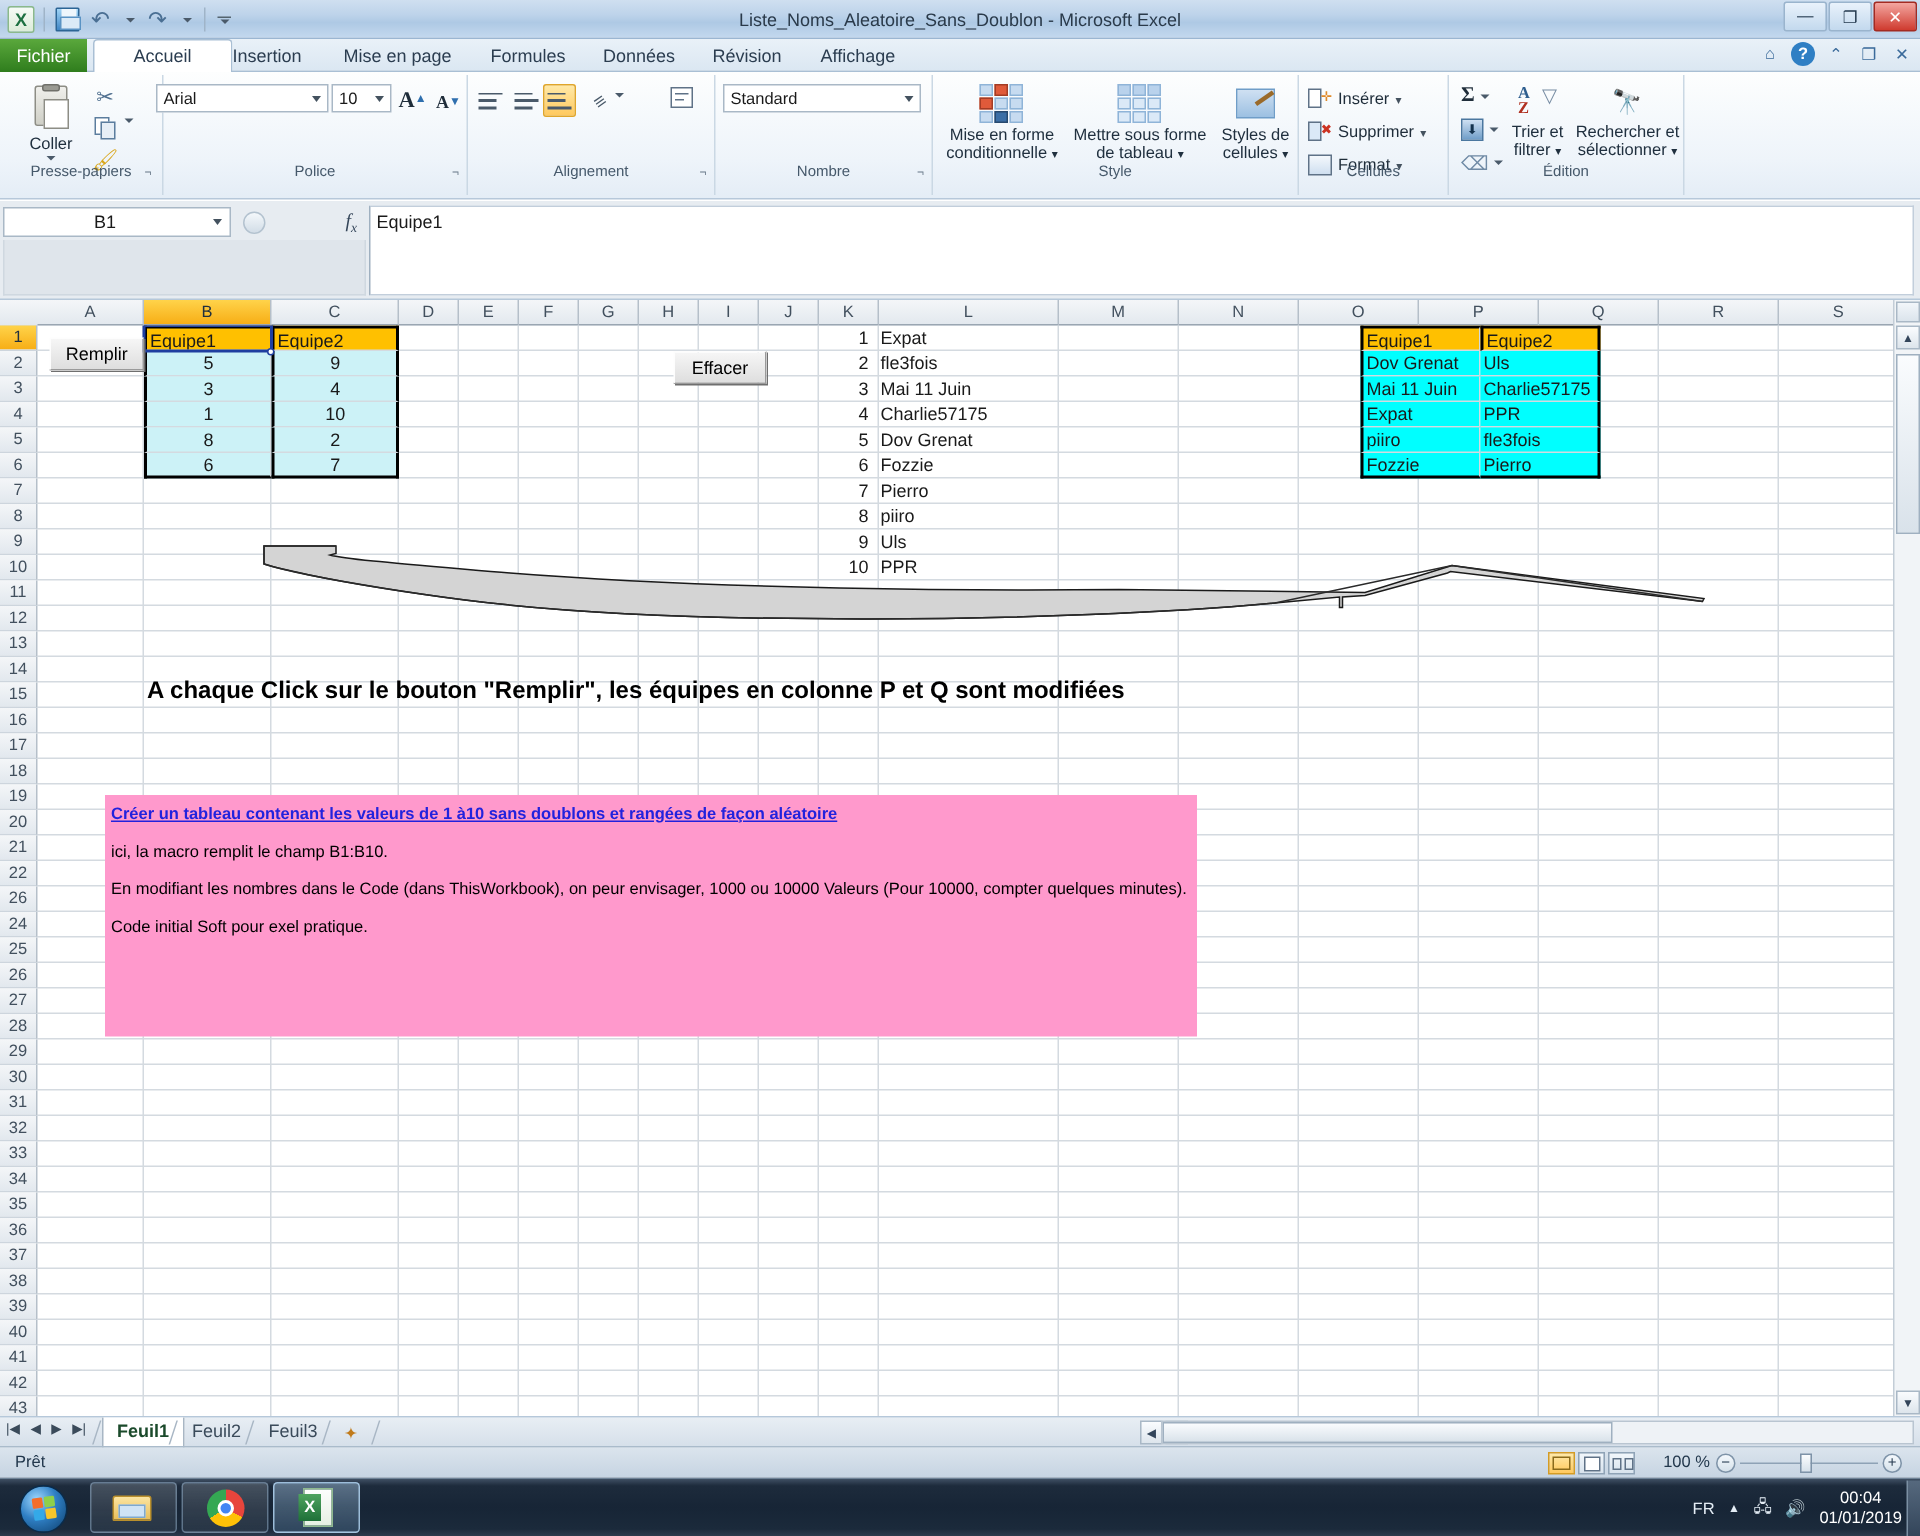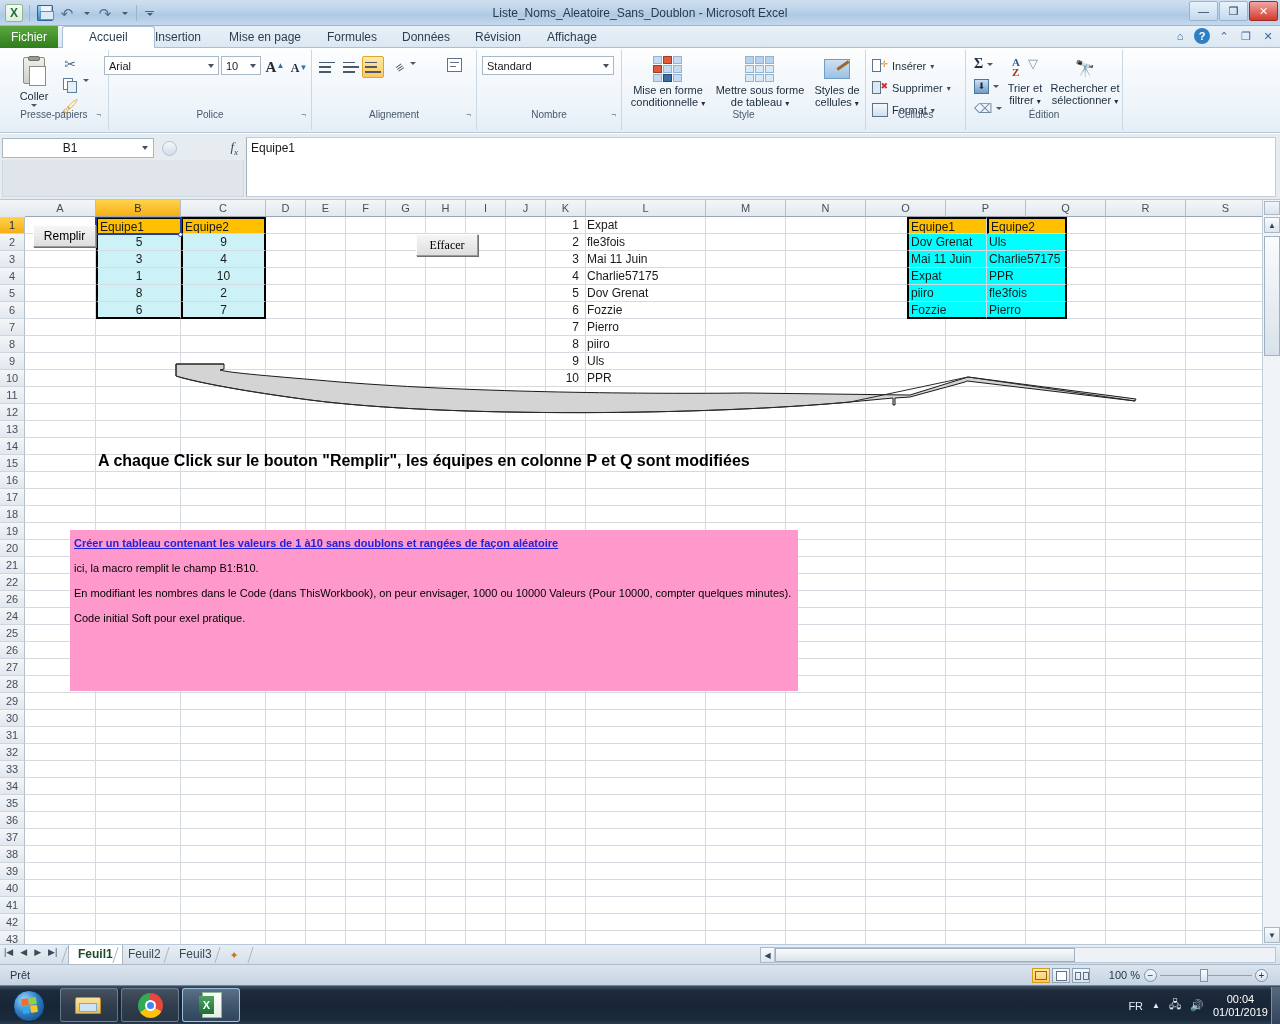--- a/index.html
+++ b/index.html
@@ -770,21 +770,21 @@
     <div id="fillhandle" style="left:153px;top:15px;"></div>
 
     <svg id="arrowshape" style="left:125px;top:140px;" width="990" height="60" viewBox="0 0 990 60">
       <path d="M 26 18 L 26 19 C 26 19 60 30 160 43 C 300 61 560 58 700 45 L 743 41 L 743 48 L 745 48 L 745 41 L 760 40 L 815 25 L 817 24 L 985 44 L 986 42 L 818 20 L 760 38 L 596 36 C 500 37 330 36 190 25 C 120 19 80 16 70 13 L 74 12 L 74 7 L 26 7 Z" fill="#d4d4d4" stroke="#1a1a1a" stroke-width="1"></path>
       <path d="M 74 7 L 26 7 L 26 19 C 60 30 160 43 160 43 C 300 61 560 58 700 45 L 818 20 L 985 44" fill="none" stroke="#2a2a2a" stroke-width="1"></path>
     </svg>
 
     <div class="sheetbtn" style="left:8px;top:8px;width:63px;height:22px;">
       <span>Remplir</span>
     </div>
-    <div class="sheetbtn" style="left:391px;top:17px;width:62px;height:22px;font-family:Liberation Serif, serif;">
+    <div class="sheetbtn" style="left:424px;top:17px;width:62px;height:22px;">
       <span>Effacer</span>
     </div>
 
     <div id="annot" style="left:73px;top:235px;">A chaque Click sur le bouton "Remplir", les équipes en colonne P et Q sont modifiées</div>
 
     <div id="pinkbox" style="left:45px;top:313px;width:728px;height:161px;">
       <span class="ptitle">Créer un tableau contenant les valeurs de 1 à10 sans doublons  et rangées de façon aléatoire</span>
       <p>ici, la macro remplit le champ B1:B10.</p>
       <p>En modifiant  les nombres dans le Code (dans ThisWorkbook),  on peur envisager,  1000 ou 10000 Valeurs (Pour 10000, compter quelques  minutes).</p>
       <p>Code initial Soft pour exel pratique.</p>

